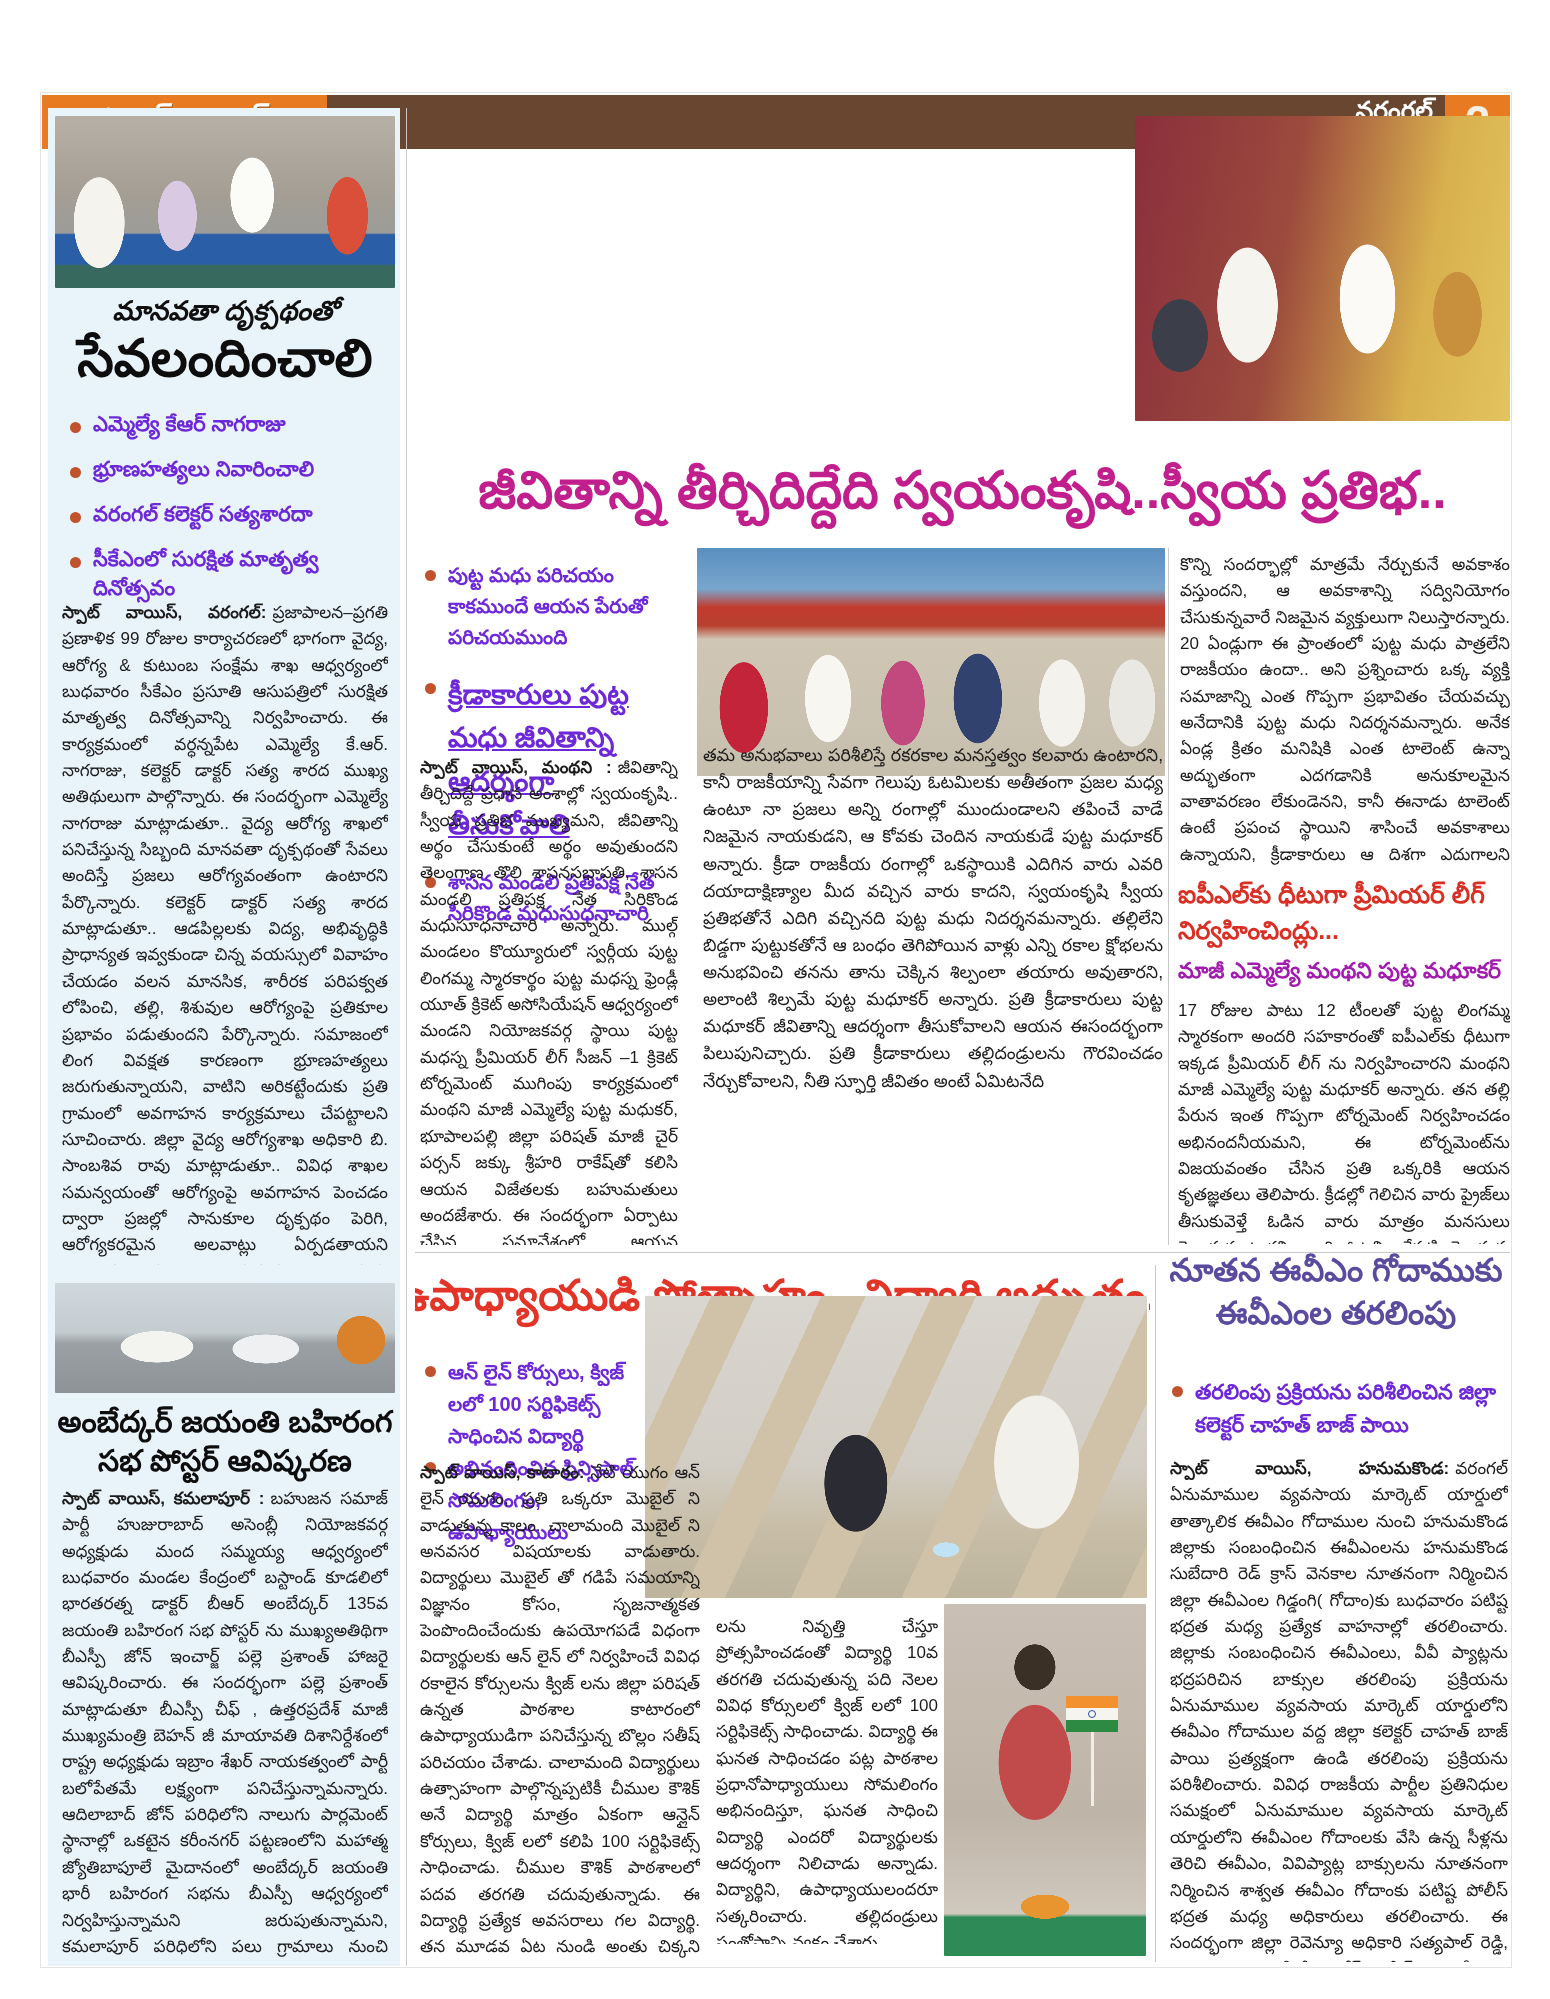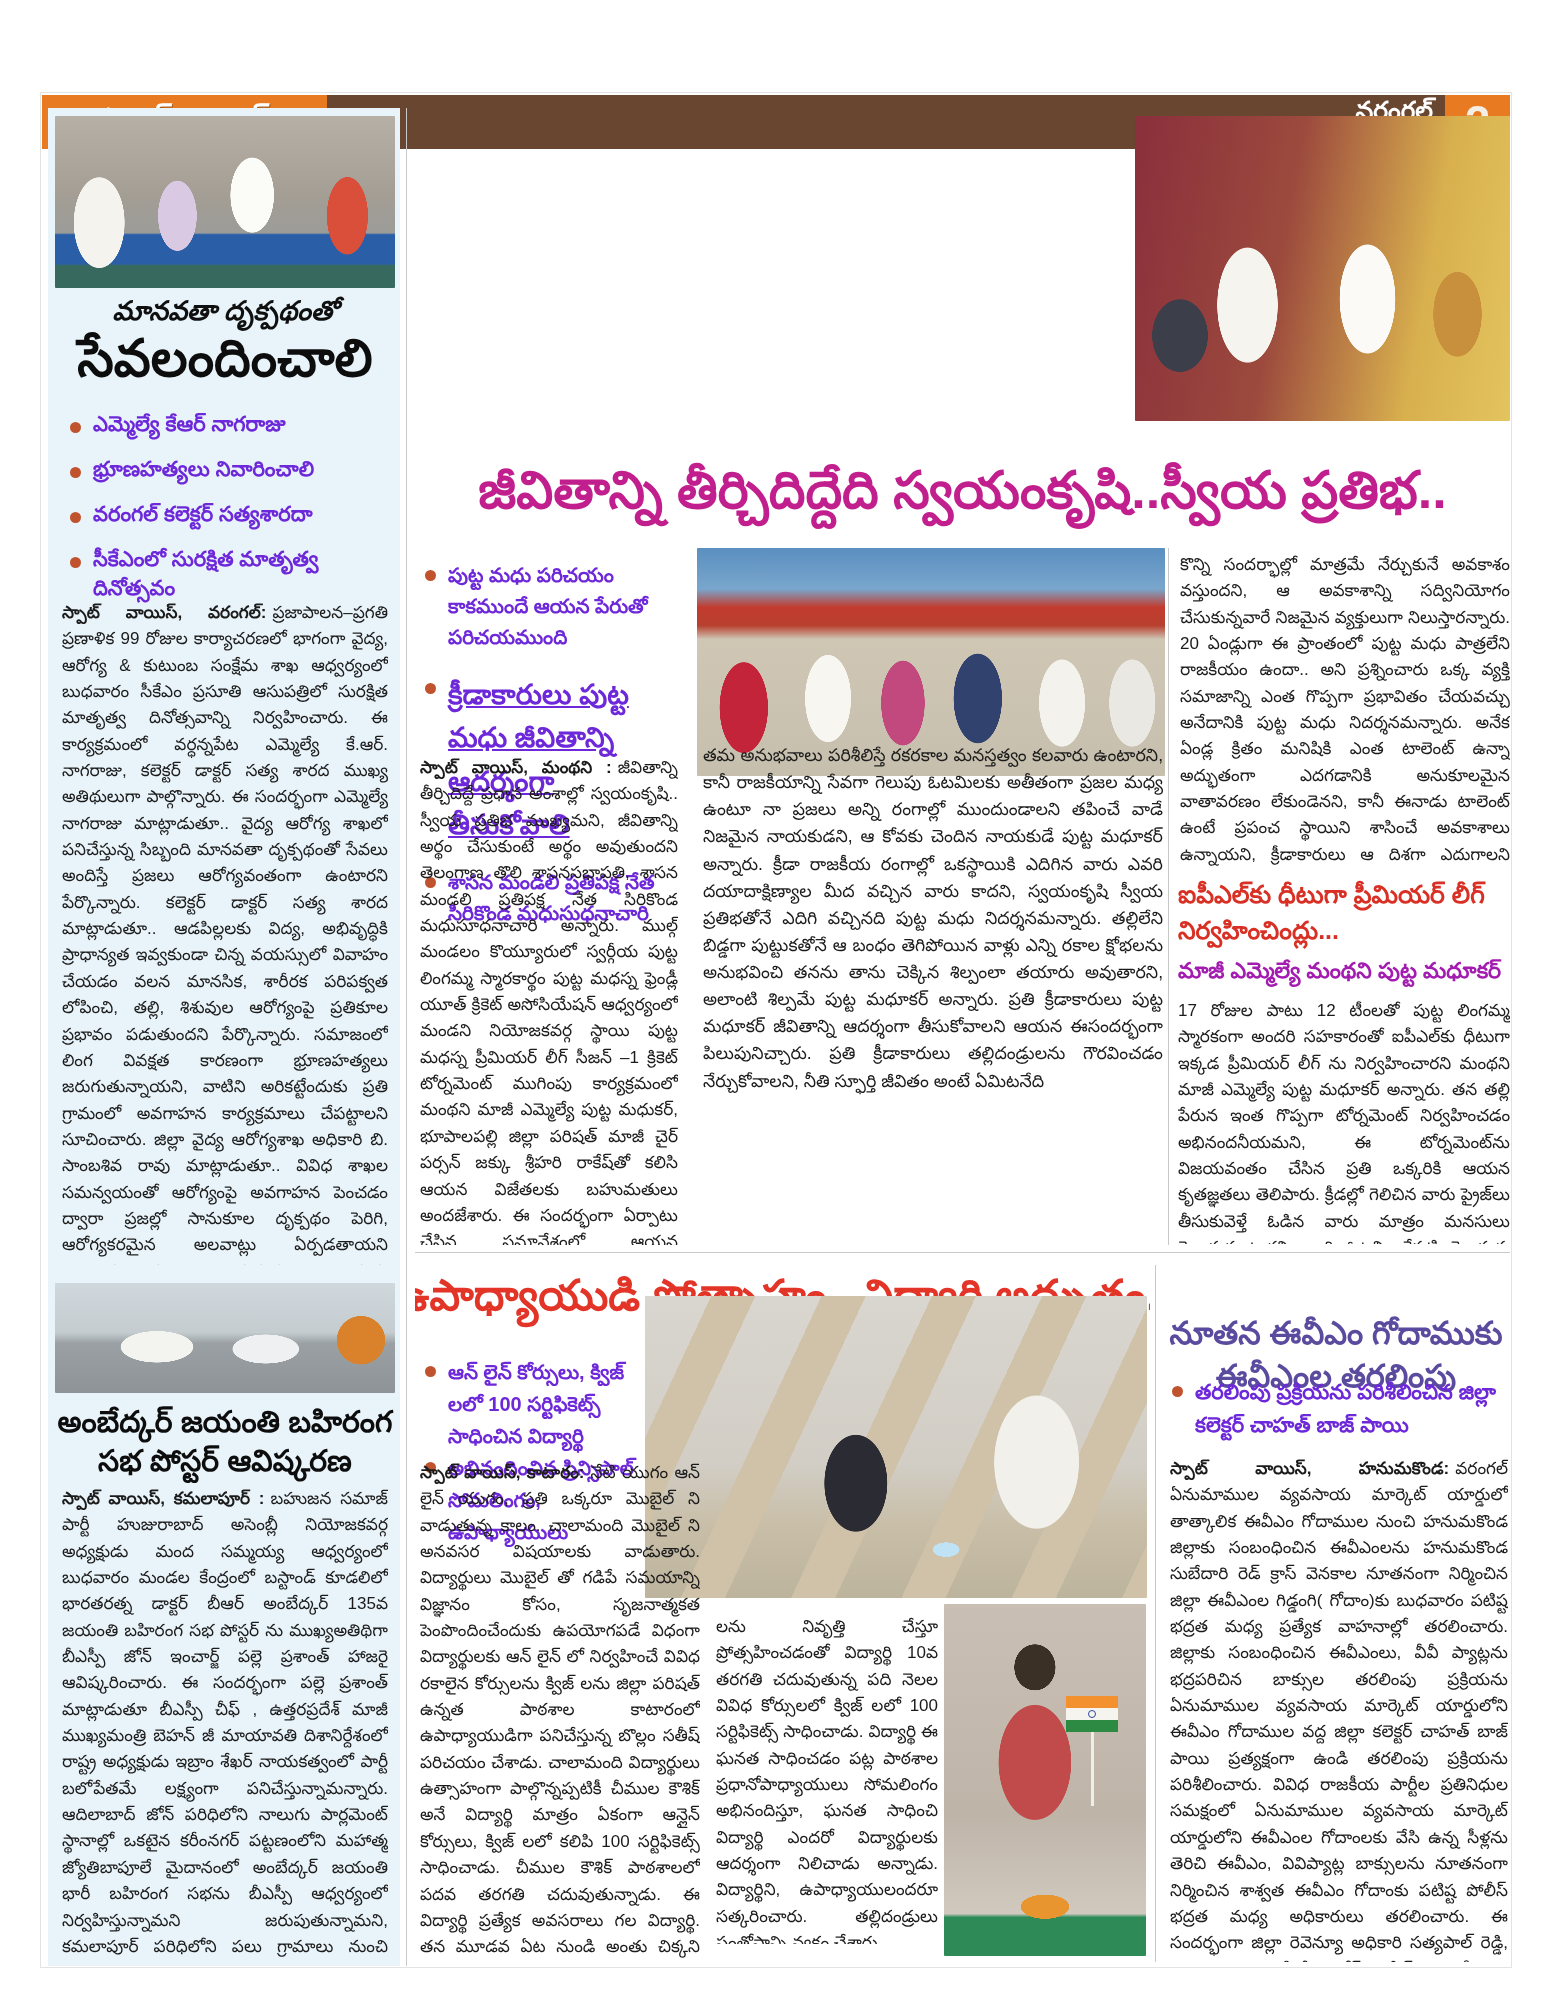--- a/index.html
+++ b/index.html
@@ -42,21 +42,21 @@
   .dot{width:11px;height:11px;border-radius:50%;background:var(--dot);flex:none;margin-top:10px;}
   .btxt{font-weight:700;color:#6d28d9;}
   .vline{width:1px;background:var(--rule);}
   .hline{height:1px;background:var(--rule);}
   .leftbg{left:48px;top:108px;width:352px;height:1858px;background:var(--leftbg);}
   
   .main-head{left:415px;top:448px;width:1095px;height:96px;display:flex;align-items:center;justify-content:center;
     color:var(--magenta);font-size:52px;font-weight:700;white-space:nowrap;overflow:hidden;}
   .stud-head{left:415px;top:1264px;width:735px;height:74px;display:flex;align-items:center;justify-content:center;
     color:var(--red);font-size:43px;font-weight:700;white-space:nowrap;overflow:hidden;}
-  .evm-head{left:1162px;top:1312px;width:348px;color:var(--purple);font-size:32px;font-weight:700;text-align:center;line-height:1.35;}
+  .evm-head{left:1162px;top:1249px;width:348px;color:var(--purple);font-size:32px;font-weight:700;text-align:center;line-height:1.35;}
   .sub-red{left:1178px;top:876px;width:332px;color:var(--subred);font-size:25px;font-weight:700;line-height:1.45;}
   .byline{left:1178px;top:958px;width:332px;color:#a21caf;font-size:22px;font-weight:700;}
   
   .photo{position:absolute;overflow:hidden;border-radius:1px;}
   .ph-a{left:55px;top:116px;width:340px;height:172px;
     background:
       radial-gradient(ellipse 42px 75px at 13% 62%, #f4f3ee 0 60%, rgba(0,0,0,0) 61%),
       radial-gradient(ellipse 32px 58px at 36% 58%, #d9c9e2 0 60%, rgba(0,0,0,0) 61%),
       radial-gradient(ellipse 36px 62px at 58% 46%, #fbfbf8 0 60%, rgba(0,0,0,0) 61%),
       radial-gradient(ellipse 34px 64px at 86% 58%, #d94f3a 0 60%, rgba(0,0,0,0) 61%),

